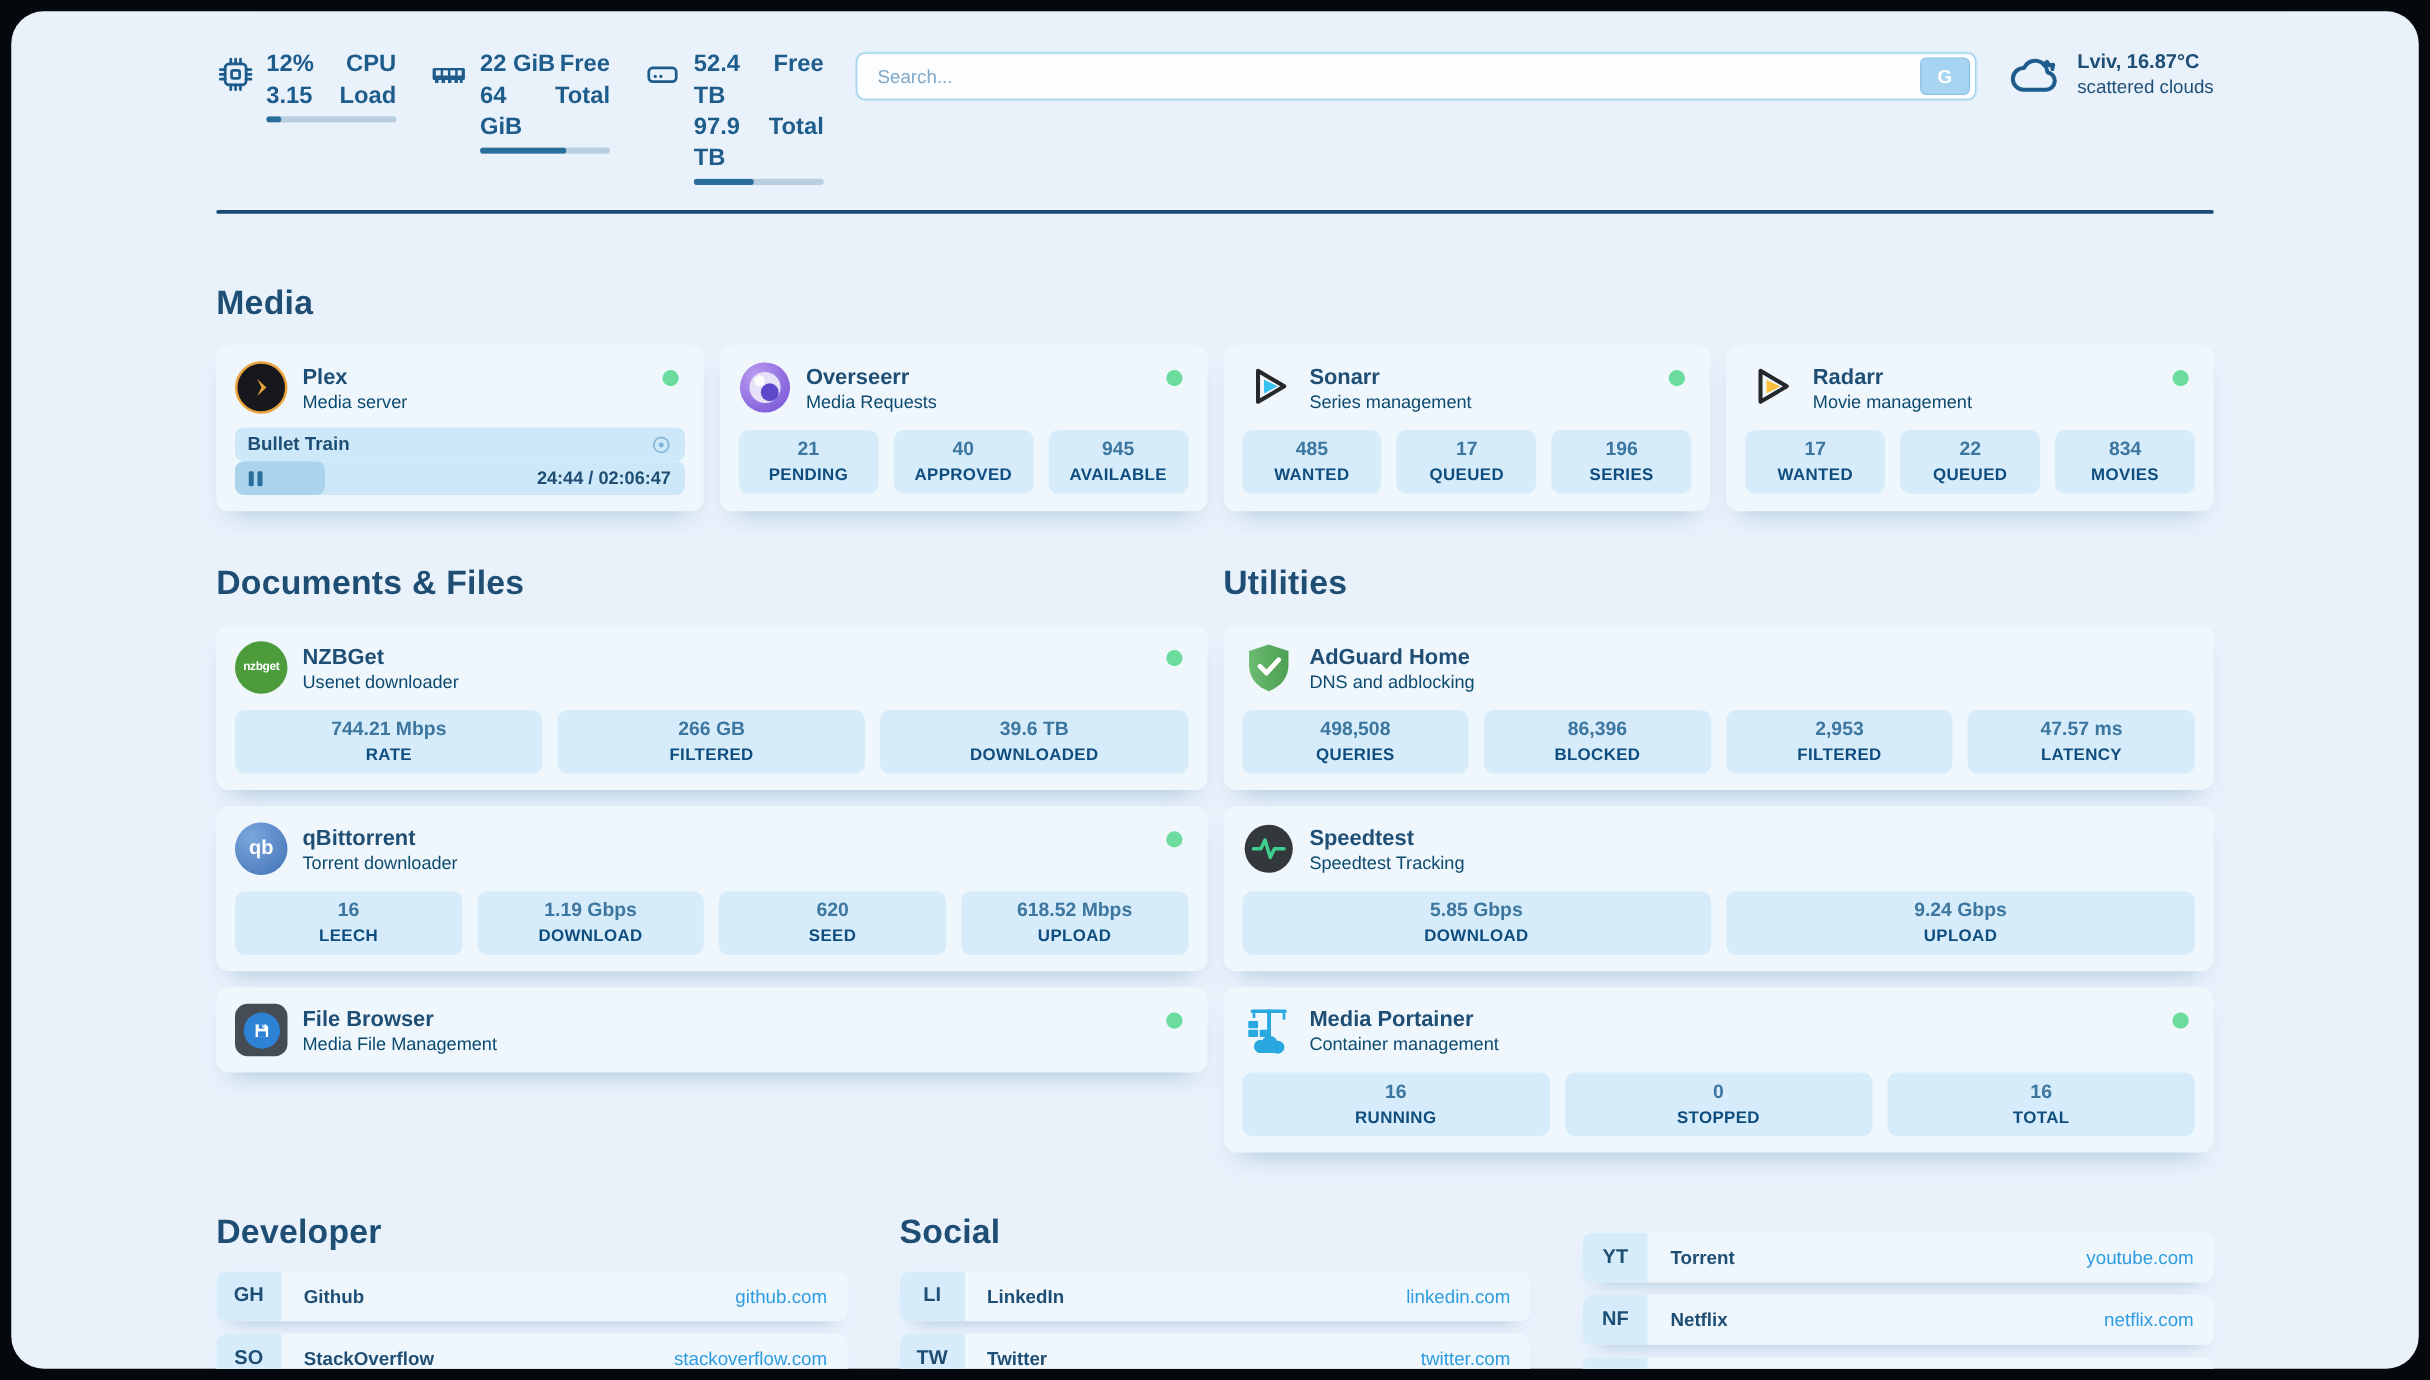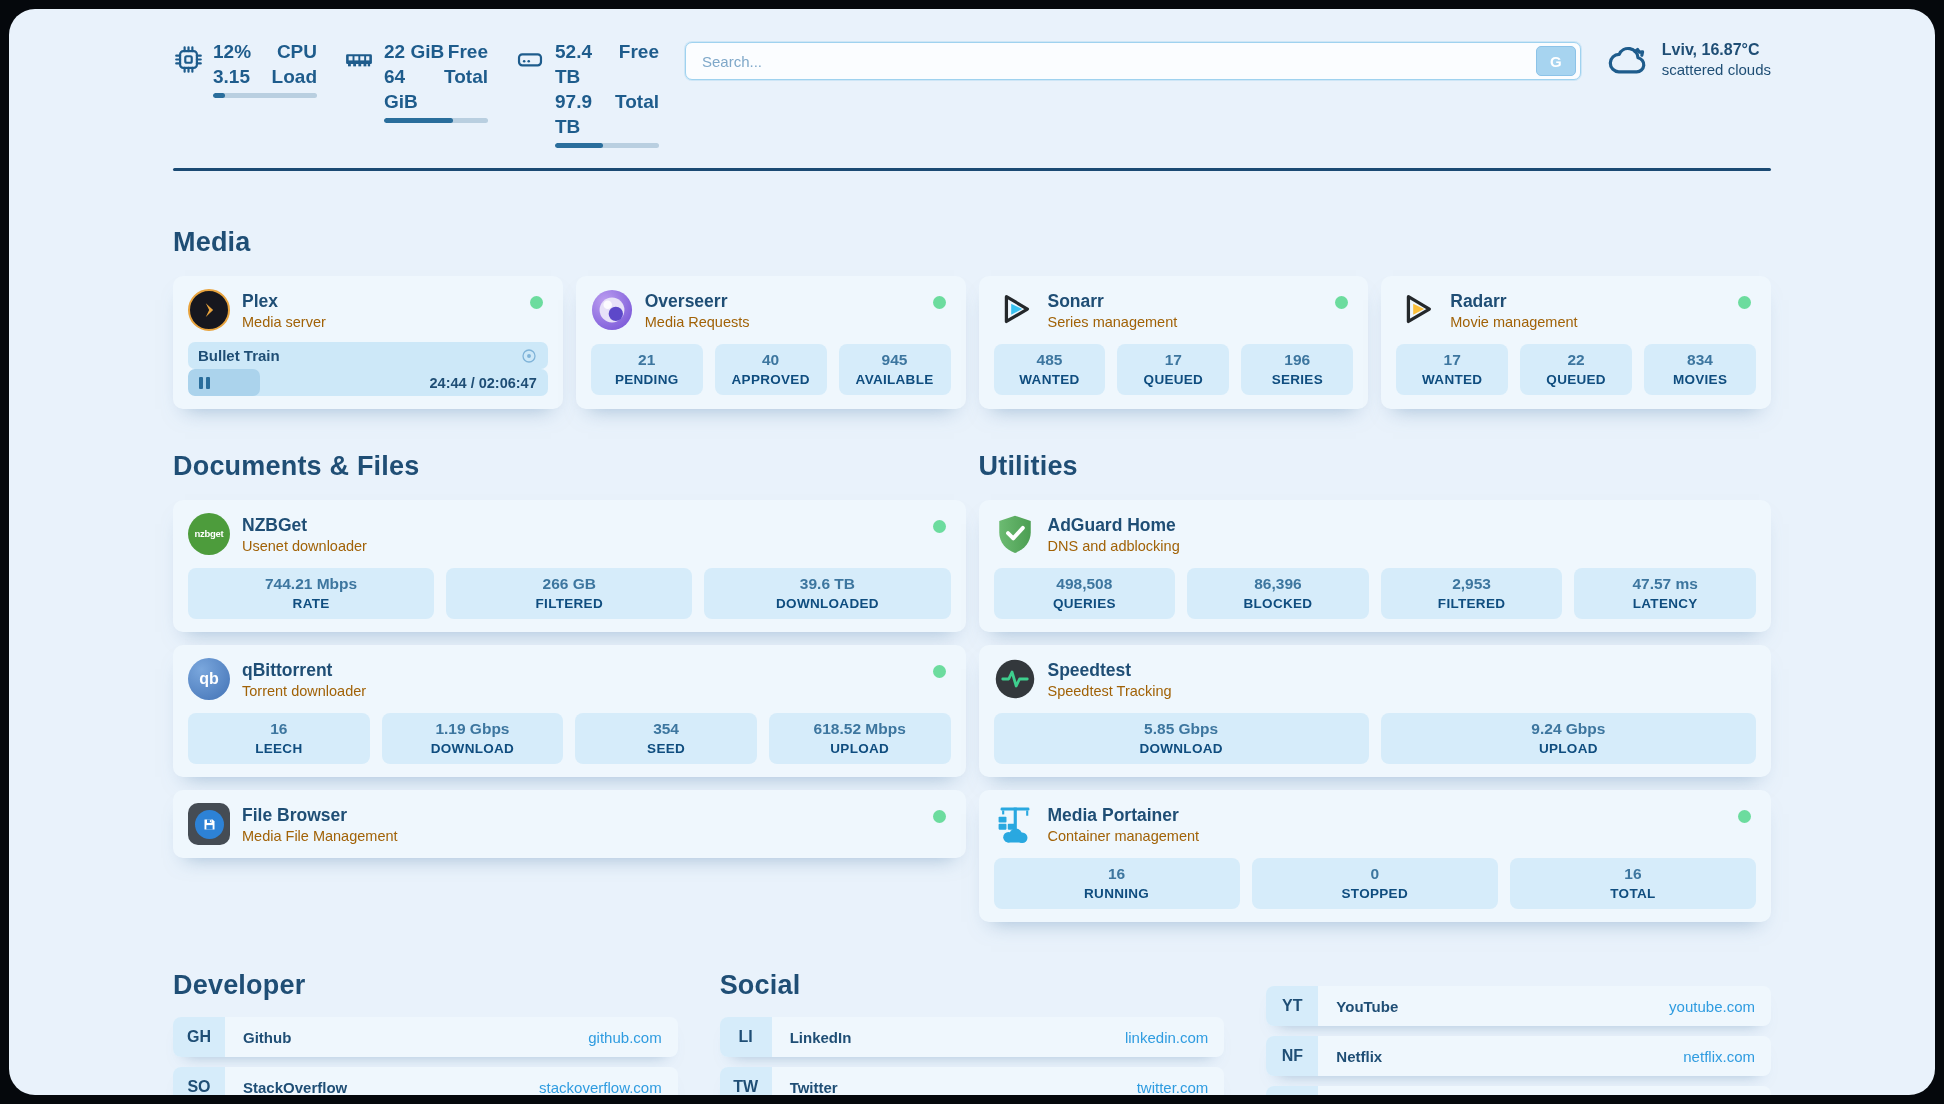--- a/index.html
+++ b/index.html
@@ -35,21 +35,21 @@
   .divider{height:3px;background:#1b4a73;margin-top:20px;border-radius:2px;}
   
   .section-title{font-size:27px;font-weight:700;color:#1f4e75;letter-spacing:.2px;}
   .mt-media{margin-top:56px;}
   .media-grid{display:grid;grid-template-columns:repeat(4,1fr);gap:13px;margin-top:18px;}
   .card{background:#eff7fd;border-radius:10px;padding:13px 15px;position:relative;
     box-shadow:0 12px 20px -12px rgba(96,139,179,.55);box-sizing:border-box;}
   .app-row{display:flex;gap:12px;align-items:center;cursor:pointer;}
   .icon-wrap{width:42px;height:42px;flex:none;display:flex;align-items:center;justify-content:center;line-height:0;}
   .app-name{font-size:17.5px;font-weight:700;color:#1f4e75;line-height:1.15;}
-  .app-sub{font-size:14.5px;color:#a16207;margin-top:3px;}
+  .app-sub{font-size:14.5px;color:#0c4a6e;margin-top:3px;}
   .dot{position:absolute;top:20px;right:20px;width:13px;height:13px;border-radius:50%;background:#6cdc9e;}
   .stats{display:flex;gap:12px;margin-top:13px;}
   .stat{flex:1;background:#d6ecfa;border-radius:8px;padding:7px 6px 8px;text-align:center;}
   .stat-value{font-size:15.5px;color:#3d769f;font-weight:600;}
   .stat-label{font-size:13.5px;color:#0f4d7f;font-weight:700;margin-top:3px;letter-spacing:.3px;}
   
   .plex-row{margin-top:11px;height:27px;background:#cde8f8;border-radius:7px;display:flex;align-items:center;
     justify-content:space-between;padding:0 10px;font-size:15px;font-weight:700;color:#1f4e75;}
   .plex-progress{margin-top:0;height:27px;background:#cde8f8;border-radius:7px;position:relative;overflow:hidden;
     display:flex;align-items:center;cursor:pointer;}
@@ -372,21 +372,21 @@
           <div class="stats">
             <div class="stat">
               <div class="stat-value">16</div>
               <div class="stat-label">LEECH</div>
             </div>
             <div class="stat">
               <div class="stat-value">1.19 Gbps</div>
               <div class="stat-label">DOWNLOAD</div>
             </div>
             <div class="stat">
-              <div class="stat-value">354</div>
+              <div class="stat-value">620</div>
               <div class="stat-label">SEED</div>
             </div>
             <div class="stat">
               <div class="stat-value">618.52 Mbps</div>
               <div class="stat-label">UPLOAD</div>
             </div>
           </div>
         </div>
 
         <div class="card">
@@ -559,21 +559,21 @@
           <span class="link-label">Twitter</span>
           <span class="link-url">twitter.com</span>
         </div>
       </div>
     </div>
 
     <div>
       <div class="link-rows">
         <div class="link-row">
           <span class="link-abbr">YT</span>
-          <span class="link-label">YouTube</span>
+          <span class="link-label">Torrent</span>
           <span class="link-url">youtube.com</span>
         </div>
         <div class="link-row">
           <span class="link-abbr">NF</span>
           <span class="link-label">Netflix</span>
           <span class="link-url">netflix.com</span>
         </div>
         <div class="link-row">
           <span class="link-abbr">RE</span>
           <span class="link-label">Reddit</span>

